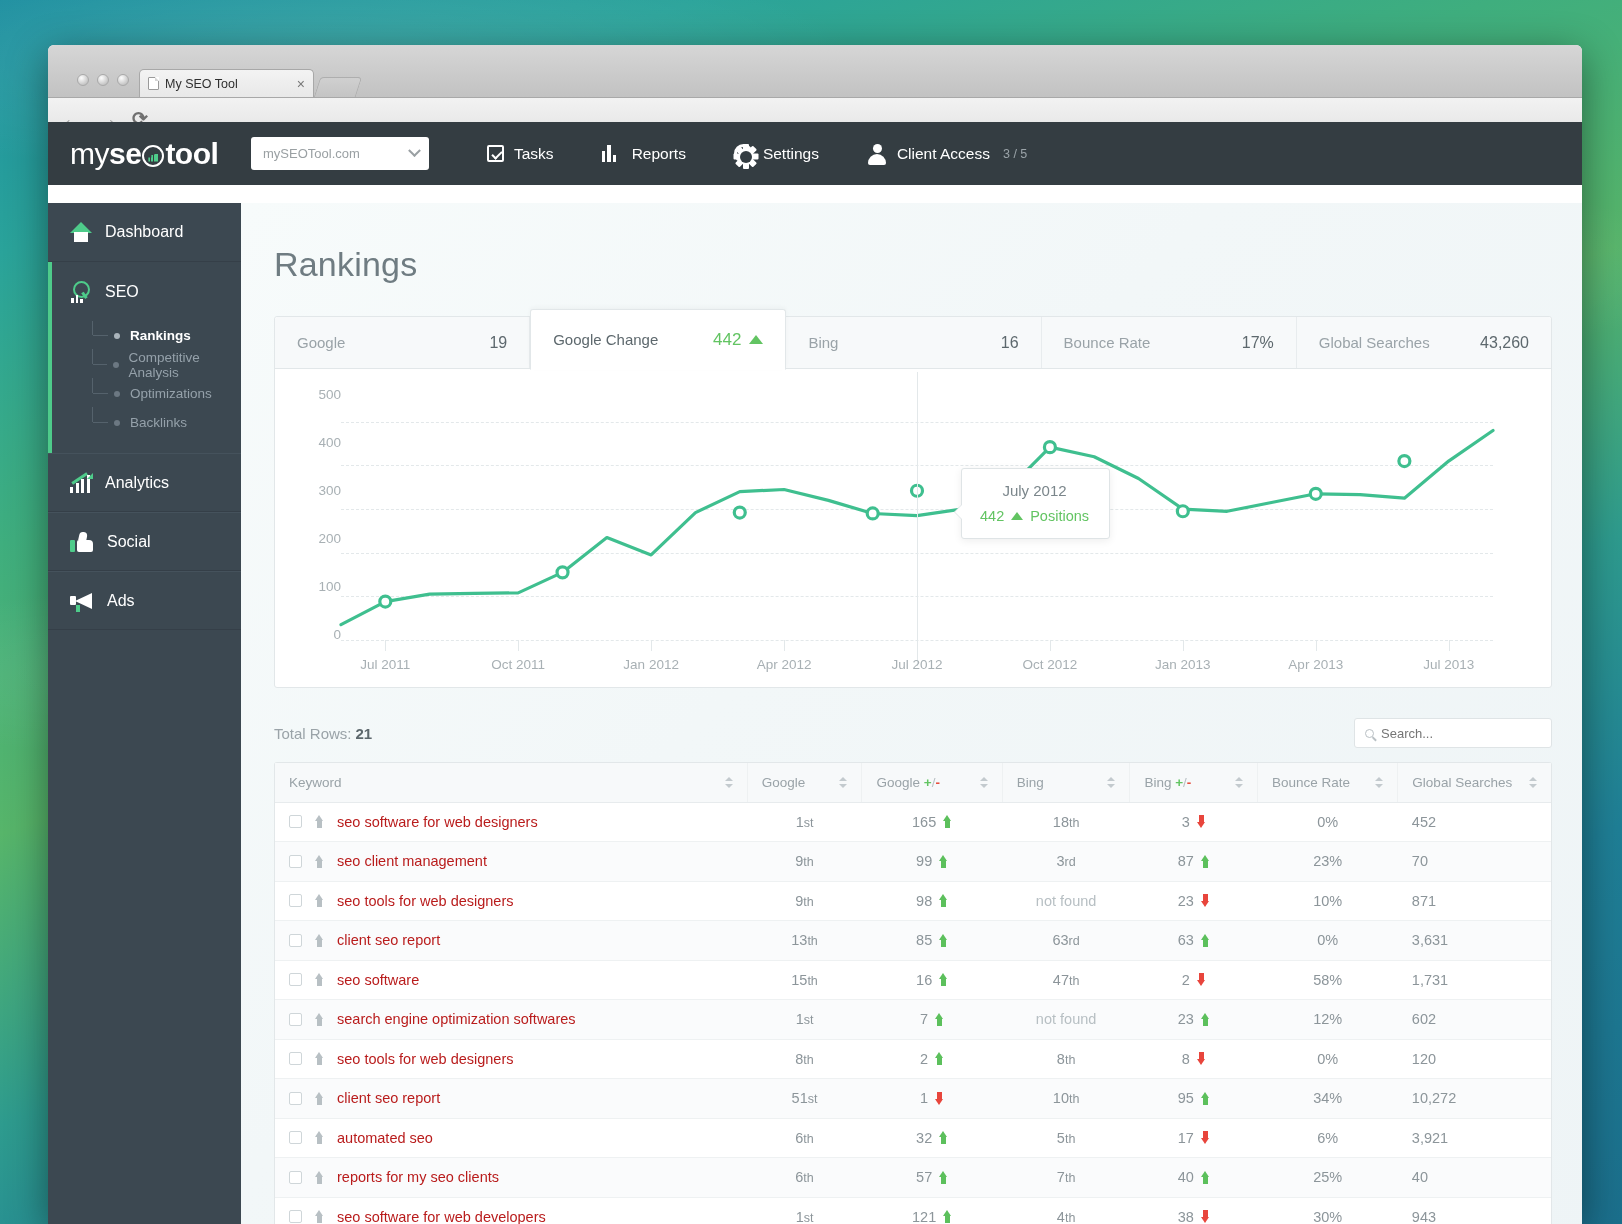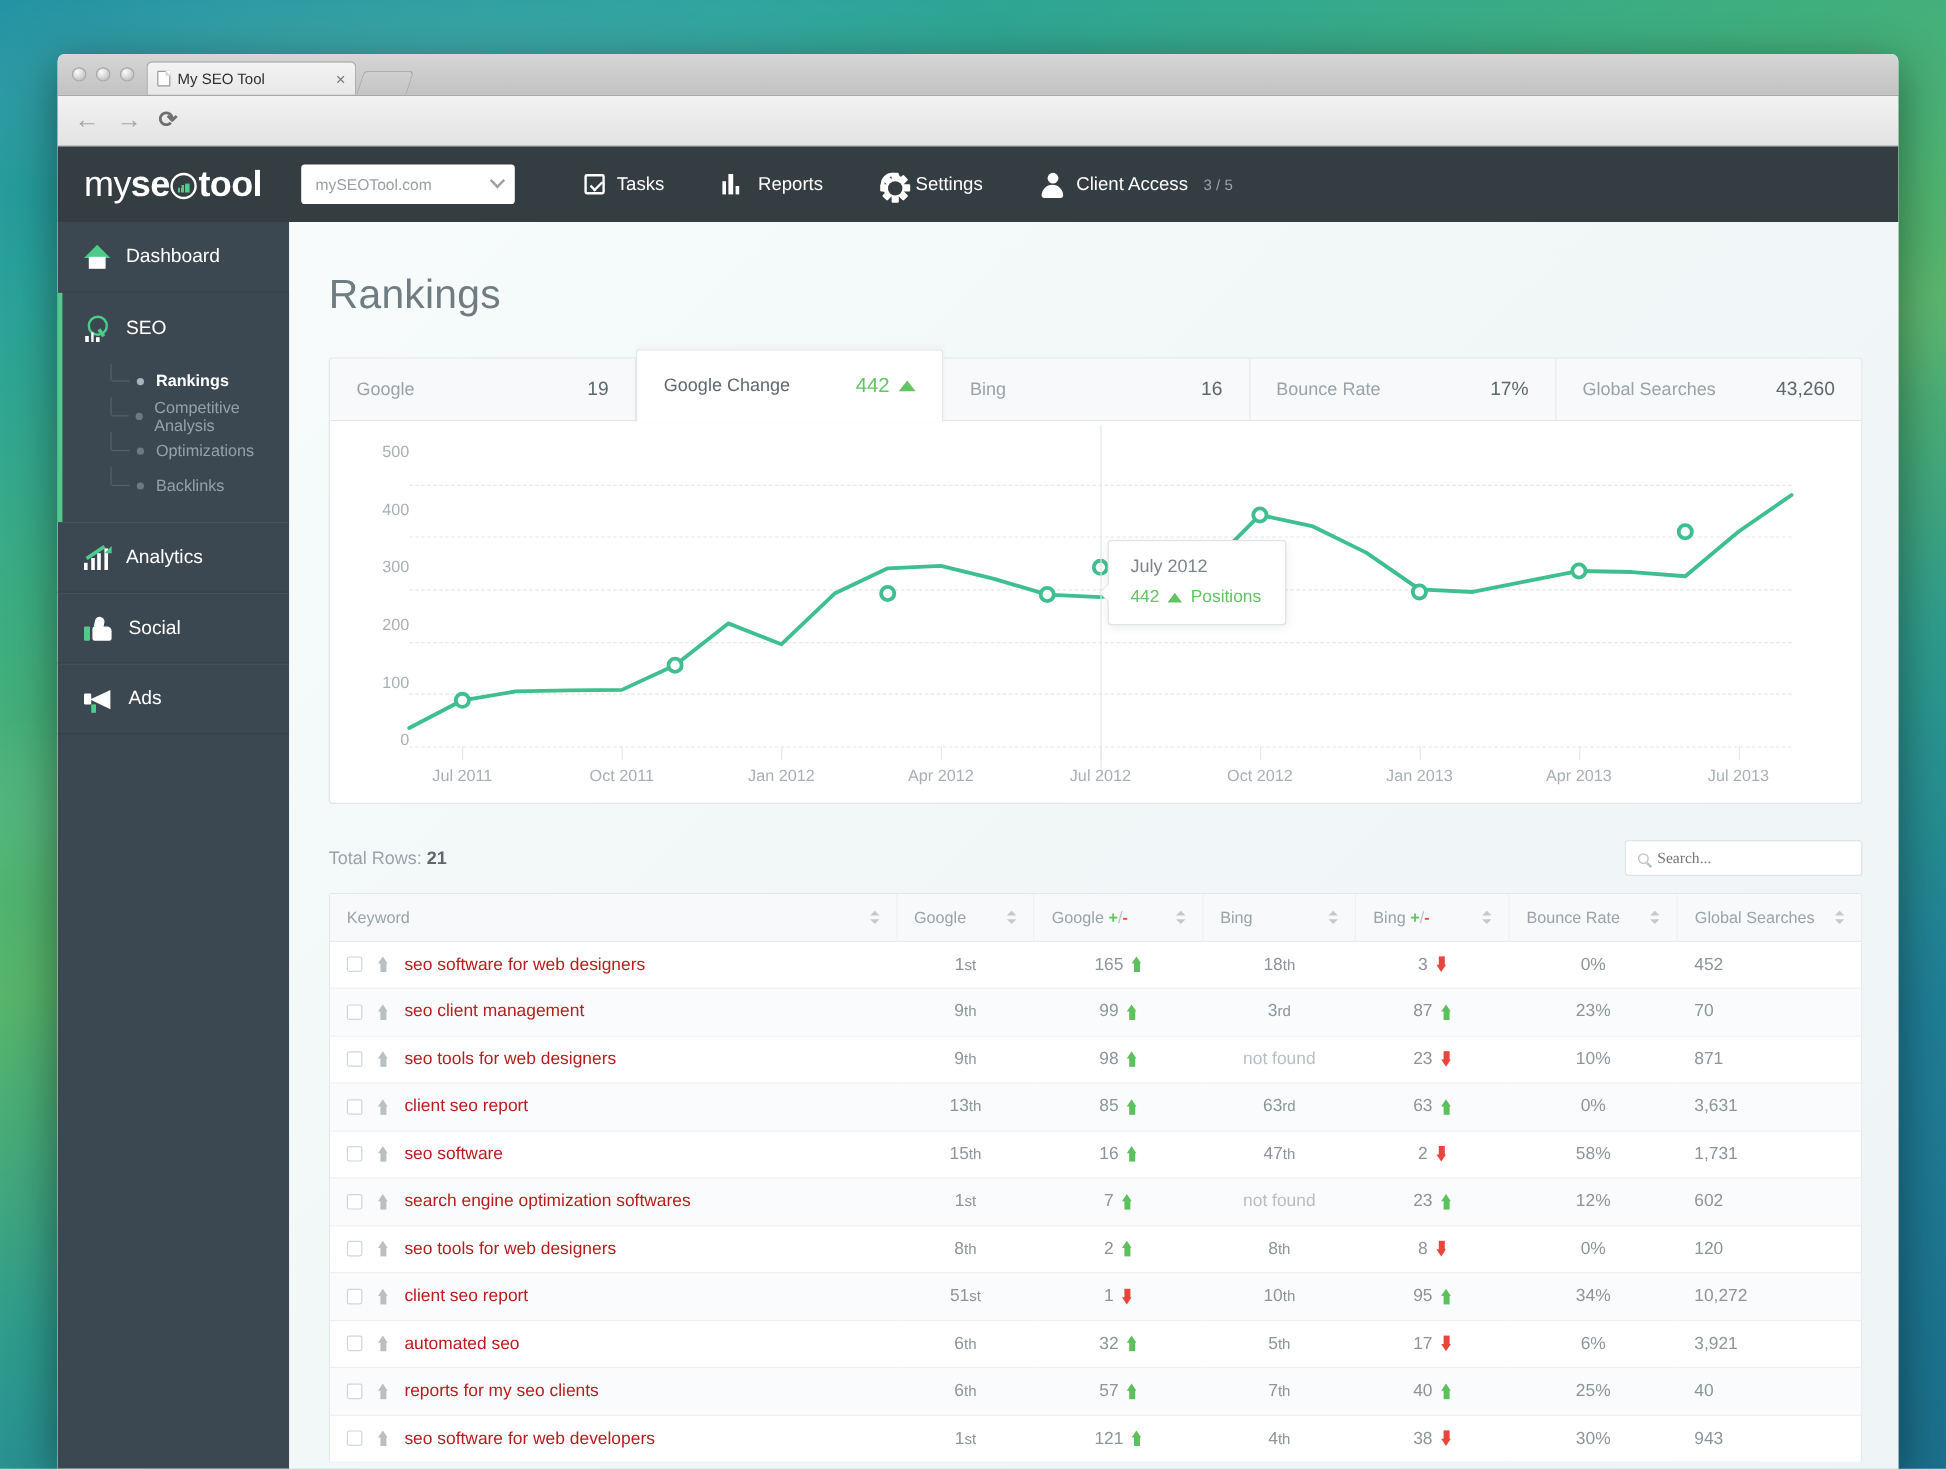--- a/index.html
+++ b/index.html
@@ -23,25 +23,25 @@
   
   .browser {
     position: absolute; left: 48px; top: 45px;
     width: 1534px; height: 1179px;
     background: #fff;
     border-radius: 6px 6px 0 0;
     box-shadow: 0 10px 40px rgba(0,0,0,.45);
     overflow: hidden;
   }
   .tabstrip {
-    height: 35px;
+    height: 53px;
     background: linear-gradient(#d6d6d6, #c2c2c2);
     border-bottom: 1px solid #a8a8a8;
     display: flex; align-items: flex-end;
-    padding-left: 8px;
+    padding-left: 25px;
     position: relative;
   }
   .traffic { display: flex; gap: 8px; align-items: center; height: 35px; padding: 0 10px 0 4px; }
   .dot { width: 12px; height: 12px; border-radius: 50%;
          background: radial-gradient(circle at 35% 30%, #fdfdfd, #cfcfcf 60%, #b0b0b0);
          border: 1px solid #a9a9a9; }
   .tab {
     height: 28px; width: 175px;
     background: linear-gradient(#f3f3f3, #e8e8e8);
     border: 1px solid #a8a8a8; border-bottom: none;
@@ -256,21 +256,21 @@
     margin: 30px 30px 14px 33px; }
   .totalrows { font-size: 15px; color: #9aa3a8; }
   .totalrows b { color: #5d686d; font-weight: 700; margin-left: 4px; }
   .searchbox {
     width: 198px; height: 30px; background: #fff; border: 1px solid #dfe4e6; border-radius: 3px;
     display: flex; align-items: center; gap: 7px; padding: 0 10px;
   }
   .mag { width: 9px; height: 9px; border: 1.5px solid #b9c0c4; border-radius: 50%; position: relative; flex: none; }
   .mag::after { content:""; position:absolute; right:-4px; bottom:-3px; width:5px; height:1.5px; background:#b9c0c4; transform: rotate(45deg); }
   .searchbox input { border: none; outline: none; font-size: 13px; color: #8b5cf6;
-    font-family: Liberation Serif, serif; width: 100%; background: transparent; }
+    font-family: Liberation Sans, sans-serif; width: 100%; background: transparent; }
 
   .tablewrap { margin: 0 30px 0 33px; background: #fff; border: 1px solid #e2e7e9; border-bottom: none; border-radius: 3px 3px 0 0; }
   table { width: 100%; border-collapse: collapse; }
   thead th {
     background: #f7f9fa; height: 39px; font-size: 13.5px; font-weight: normal;
     color: #9aa3a8; border-bottom: 1px solid #e7ebed; border-right: 1px solid #eef1f2;
     padding: 0 14px; white-space: nowrap;
   }
   thead th:last-child { border-right: none; }
   .th-in { display: flex; align-items: center; justify-content: space-between; gap: 10px; }
@@ -513,21 +513,21 @@
               <span style="left: 15.3846%;">Oct 2011</span>
               <span style="left: 26.9231%;">Jan 2012</span>
               <span style="left: 38.4615%;">Apr 2012</span>
               <span style="left: 50%;">Jul 2012</span>
               <span style="left: 61.5385%;">Oct 2012</span>
               <span style="left: 73.0769%;">Jan 2013</span>
               <span style="left: 84.6154%;">Apr 2013</span>
               <span style="left: 96.1538%;">Jul 2013</span>
             </div>
 
-          <div class="tooltip" id="tooltip" style="left: 648px; top: 98.6364px;">
+          <div class="tooltip" id="tooltip" style="left: 686px; top: 98.6364px; text-align: center;">
             <div class="tt-title">July 2012</div>
             <div class="tt-val">
               <span>442</span>
               <span class="tt-caret"></span>
               <span>Positions</span>
             </div>
           </div>
         </div>
       </div>
 

